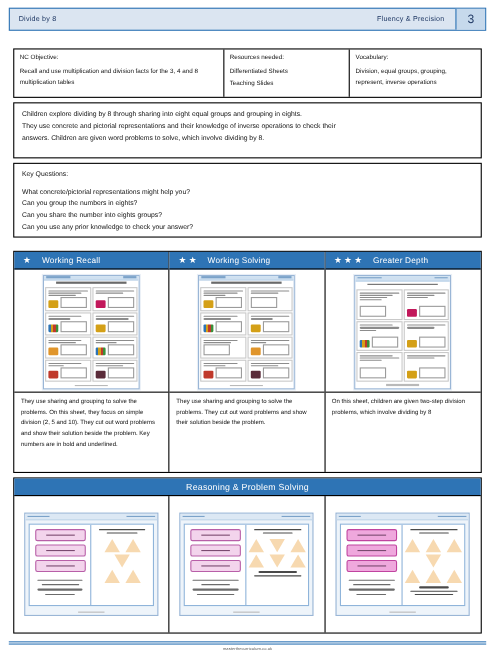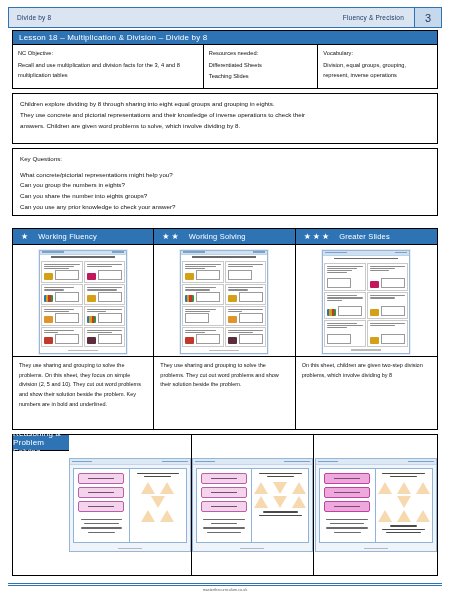--- a/index.html
+++ b/index.html
@@ -134,21 +134,21 @@
   .cube.pink{background:#c2185b;}
   .cube.dark{background:#5b2c3a;}
   .cube.orange{background:#e0952b;}
   .ws-foot{height:5px;display:flex;align-items:center;justify-content:center;}
   .ws-foot span{display:block;height:1.2px;width:30px;background:#b9b9b9;}
 
   
   .reason{
     position:absolute;left:12px;top:434px;width:426px;height:142px;
     border:1px solid #000;box-sizing:border-box;
-    display:flex;flex-direction:row;
+    display:flex;flex-direction:column;
   }
   .reason-head{
     height:15px;background:#2e74b5;color:#fff;
     display:flex;align-items:center;justify-content:center;
     font-size:8px;border-bottom:1px solid #000;letter-spacing:.2px;
   }
   .reason-body{flex:1;display:flex;}
   .reason-col{width:33.3333%;display:flex;align-items:center;justify-content:center;box-sizing:border-box;}
   .reason-col.b1,.reason-col.b2{border-right:1px solid #000;}
 
@@ -211,21 +211,20 @@
 <body>
 
 <div class="page">
 
   <div class="header">
     <div class="header-left">Divide by 8</div>
     <div class="header-right">Fluency &amp; Precision</div>
     <div class="header-page">3</div>
   </div>
 
-  <div class="title-bar">Lesson 18 – Multiplication &amp; Division – Divide by 8</div>
 
   <div class="info-row">
     <div class="info-cell c1">
       <span class="info-head">NC Objective:</span>
       <span>Recall and use multiplication and division facts for the 3, 4 and 8 multiplication tables</span>
     </div>
     <div class="info-cell c2">
       <span class="info-head">Resources needed:</span>
       <span class="info-head">Differentiated Sheets</span>
       <span class="info-head">Teaching Slides</span>
@@ -252,21 +251,21 @@
     </ul>
   </div>
 
   <div class="diff">
 
     <div class="diff-col b1">
       <div class="diff-head">
         <span class="stars">
             <span class="star">★</span>
           </span>
-        <span class="diff-head-label">Working Fluency</span>
+        <span class="diff-head-label">Working Recall</span>
       </div>
       <div class="thumb-wrap">
         <div class="ws">
           <div class="ws-top">
               <i></i>
               <i class="r"></i>
             </div>
           <div class="ws-title">
               <span></span>
             </div>
@@ -435,21 +434,21 @@
       <div class="diff-text">They use sharing and grouping to solve the problems. They cut out word problems and show their solution beside the problem.</div>
     </div>
 
     <div class="diff-col">
       <div class="diff-head">
         <span class="stars">
             <span class="star">★</span>
             <span class="star">★</span>
             <span class="star">★</span>
           </span>
-        <span class="diff-head-label">Greater Slides</span>
+        <span class="diff-head-label">Greater Depth</span>
       </div>
       <div class="thumb-wrap">
         <div class="ws">
           <div class="ws-top">
               <i></i>
               <i class="r"></i>
             </div>
           <div class="ws-title">
               <span></span>
             </div>

